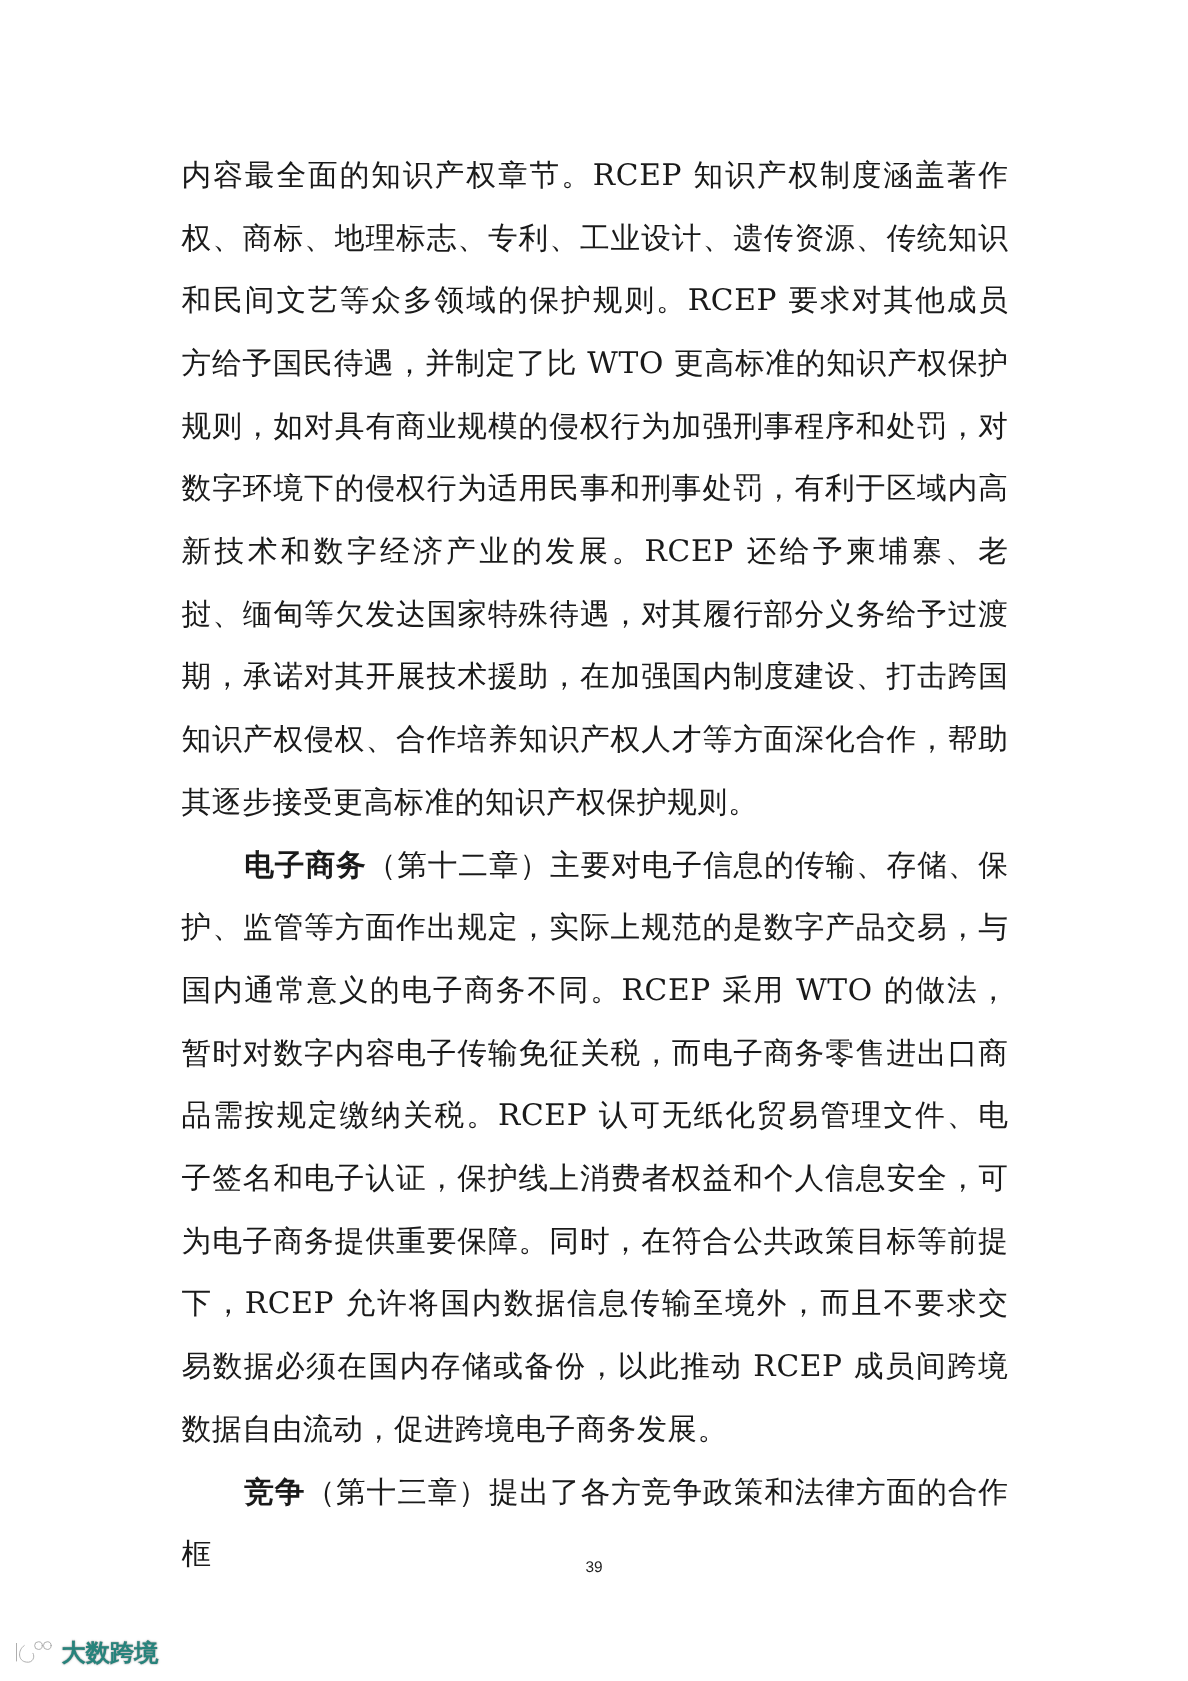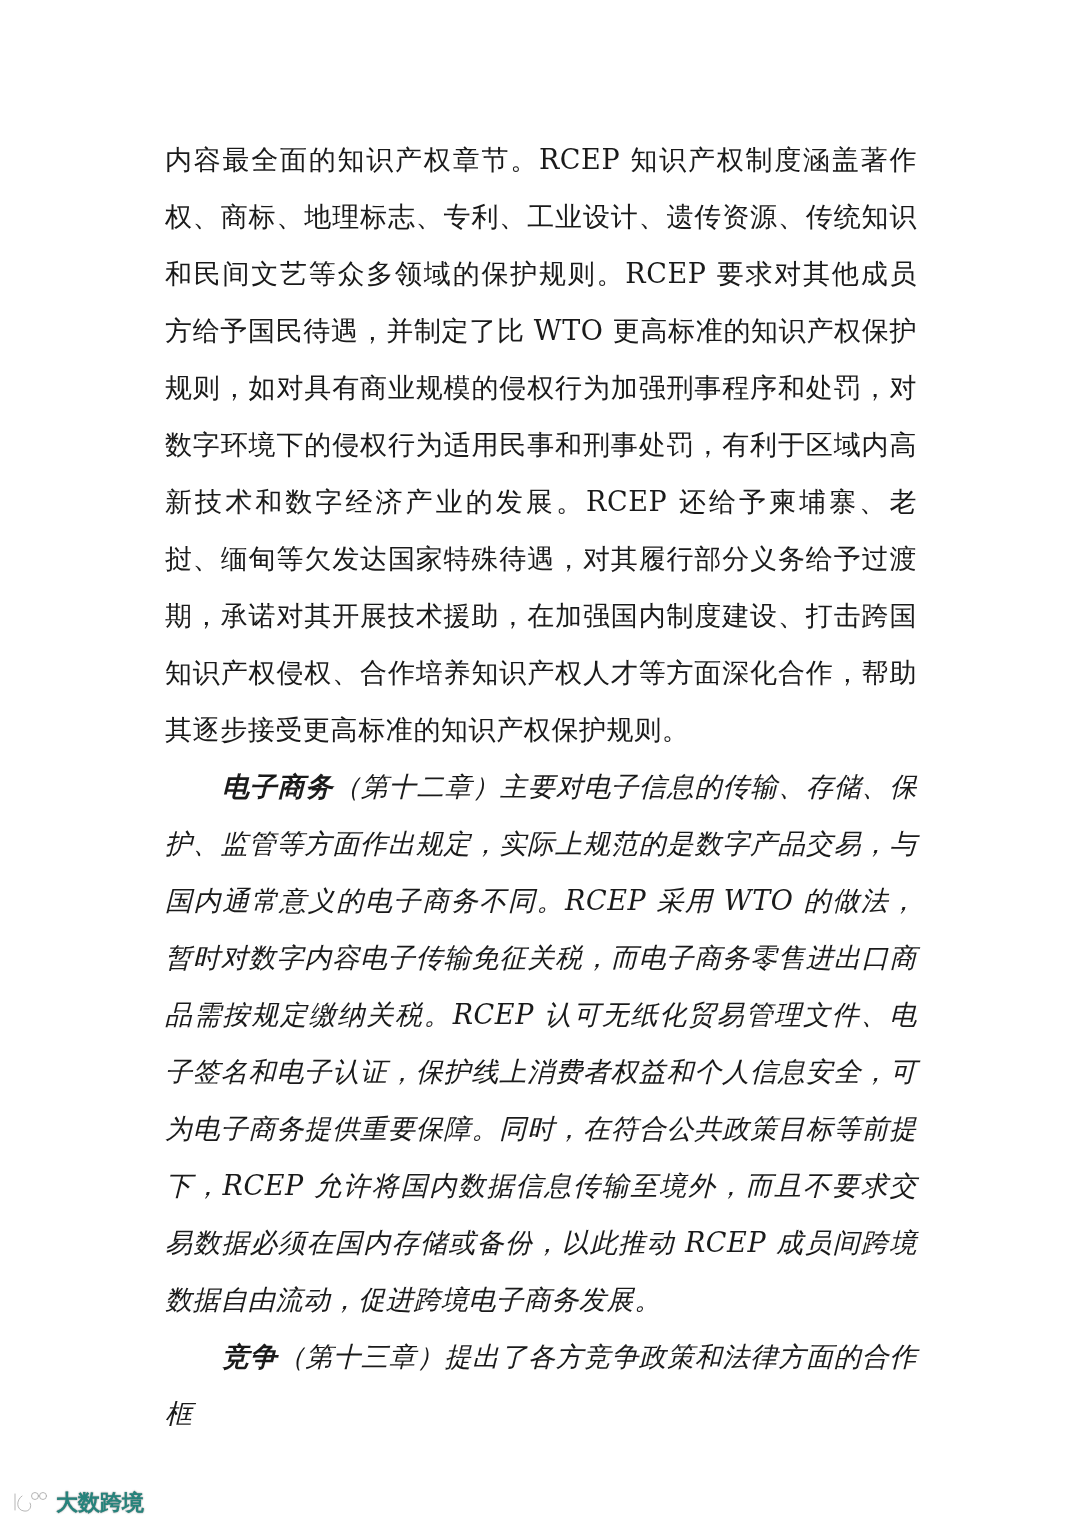--- a/index.html
+++ b/index.html
@@ -31,21 +31,20 @@
     .para {
       margin: 0;
       font-size: 27px;
       line-height: 57px;
       text-align: justify;
       text-align-last: left;
       letter-spacing: 0.6px;
     }
     .para.indent {
       text-indent: 57px;
-      font-style: italic;
     }
     .lead {
       font-weight: bold;
     }
     .page-number {
       position: absolute;
       left: 0;
       width: 1080px;
       top: 1416px;
       text-align: center;
@@ -82,20 +81,21 @@
       <span>内容最全面的知识产权章节。RCEP 知识产权制度涵盖著作权、商标、地理标志、专利、工业设计、遗传资源、传统知识和民间文艺等众多领域的保护规则。RCEP 要求对其他成员方给予国民待遇，并制定了比 WTO 更高标准的知识产权保护规则，如对具有商业规模的侵权行为加强刑事程序和处罚，对数字环境下的侵权行为适用民事和刑事处罚，有利于区域内高新技术和数字经济产业的发展。RCEP 还给予柬埔寨、老挝、缅甸等欠发达国家特殊待遇，对其履行部分义务给予过渡期，承诺对其开展技术援助，在加强国内制度建设、打击跨国知识产权侵权、合作培养知识产权人才等方面深化合作，帮助其逐步接受更高标准的知识产权保护规则。</span>
     </p>
     <p class="para indent">
       <span class="lead">电子商务</span><span>（第十二章）主要对电子信息的传输、存储、保护、监管等方面作出规定，实际上规范的是数字产品交易，与国内通常意义的电子商务不同。RCEP 采用 WTO 的做法，暂时对数字内容电子传输免征关税，而电子商务零售进出口商品需按规定缴纳关税。RCEP 认可无纸化贸易管理文件、电子签名和电子认证，保护线上消费者权益和个人信息安全，可为电子商务提供重要保障。同时，在符合公共政策目标等前提下，RCEP 允许将国内数据信息传输至境外，而且不要求交易数据必须在国内存储或备份，以此推动 RCEP 成员间跨境数据自由流动，促进跨境电子商务发展。</span>
     </p>
     <p class="para indent">
       <span class="lead">竞争</span><span>（第十三章）提出了各方竞争政策和法律方面的合作框</span>
     </p>
   </div>
 
+  <div class="page-number">39</div>
 
   <div class="watermark">
     <span>
       <svg width="40" height="26" viewBox="0 0 40 26">
         <g fill="none" stroke="#ffffff" stroke-width="3.2" stroke-linecap="round">
           <path d="M5 4 L5 20"></path>
           <path d="M12 6 C6 10, 6 20, 14 21 C20 22, 22 16, 20 13"></path>
           <circle cx="25" cy="6" r="3.5"></circle>
           <circle cx="33" cy="6" r="3.5"></circle>
         </g>

